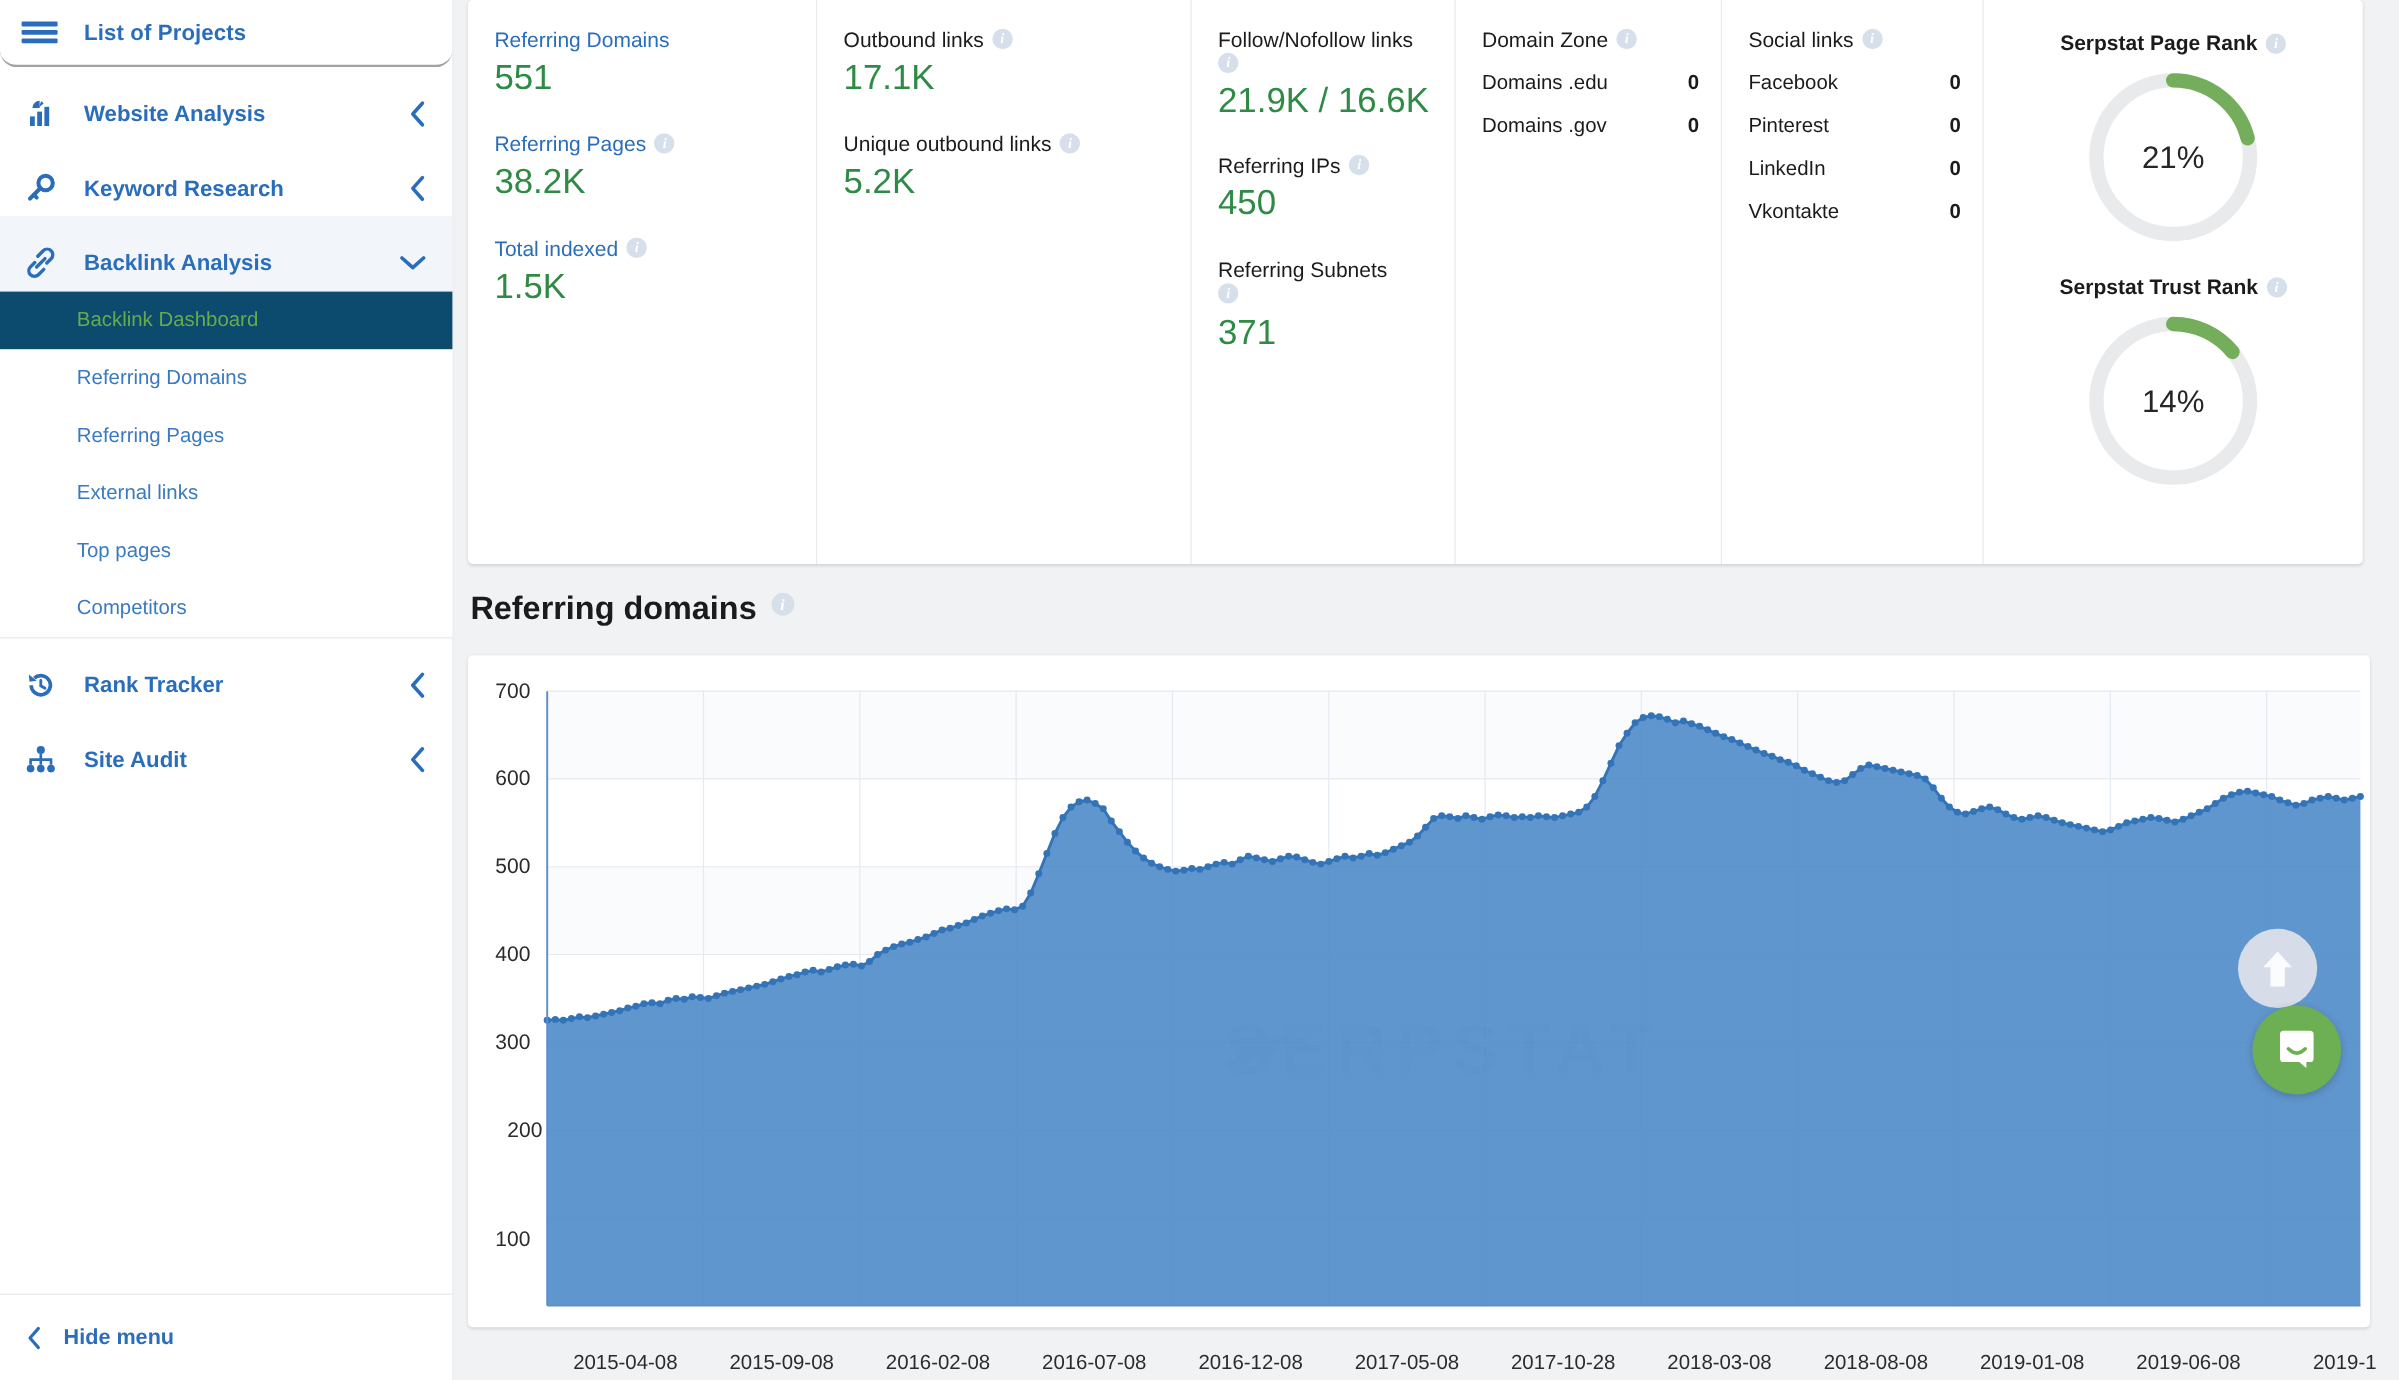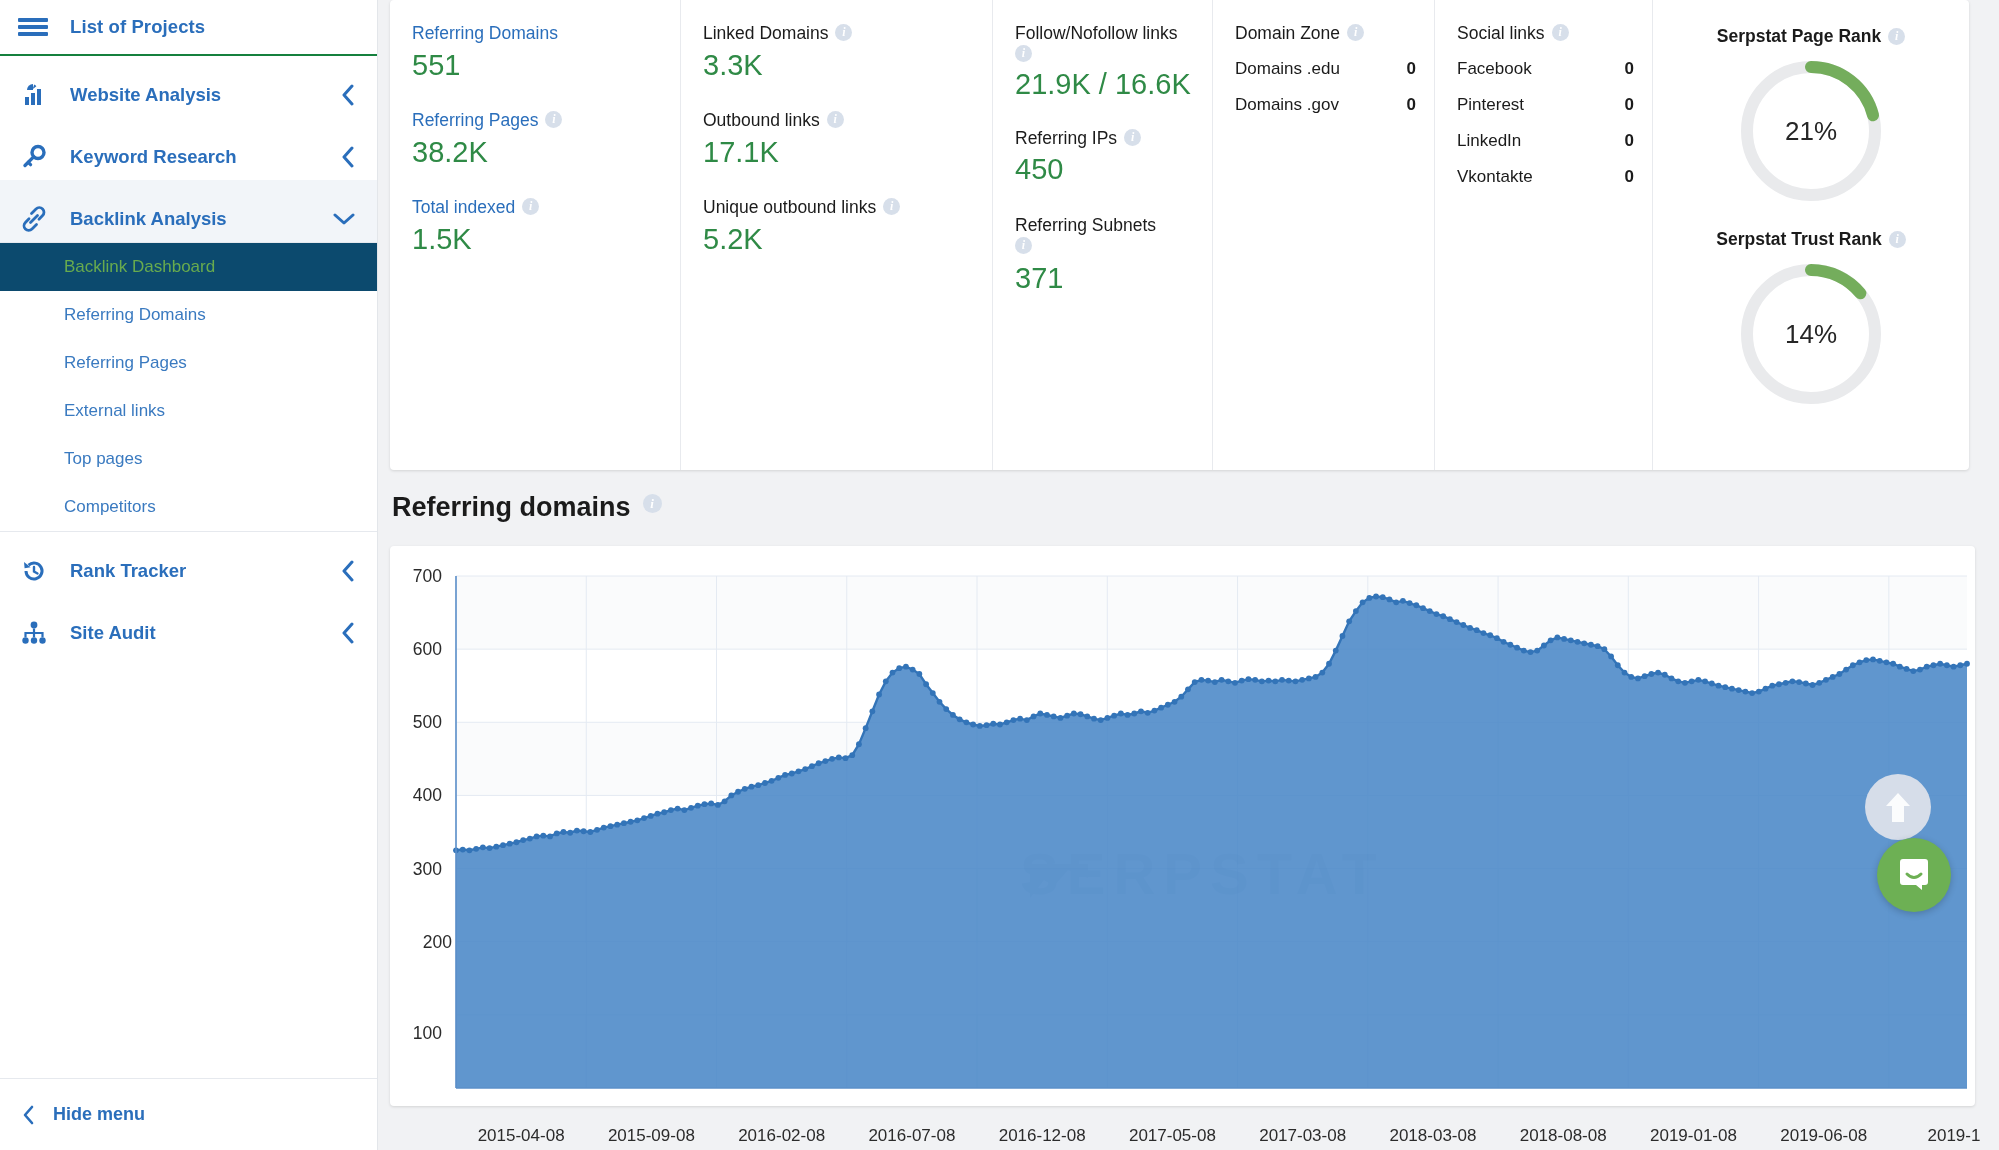--- a/index.html
+++ b/index.html
@@ -16,21 +16,22 @@
   
   .sidebar {
     width: 378px; height: 1150px; background: #ffffff;
     border-right: 1px solid #e3e6ea;
     display: flex; flex-direction: column;
     position: relative; z-index: 5;
   }
   .sb-top {
     height: 56px; display: flex; align-items: center;
     padding-left: 18px; gap: 22px;
-    border-bottom: 2px solid #15803d;
+    border-bottom: 2px solid #a3a3a3;
+    border-radius: 14px;
   }
   .burger { width: 30px; height: 22px; display:flex; flex-direction: column; justify-content: space-between; padding: 2px 0; cursor: pointer; }
   .burger i { display:block; height: 4px; background: #2a6ebb; border-radius: 1px; }
   .sb-top-label { color: #2a6ebb; font-size: 18.5px; font-weight: bold; letter-spacing: .1px; }
   .sb-row {
     height: 62px; display: flex; align-items: center;
     padding: 16px 22px 0 18px; gap: 20px; cursor: pointer;
   }
   .sb-row.active { background: #f2f5f9; }
   .sb-icon { width: 32px; height: 30px; display:flex; align-items:center; justify-content:center; color: #2a6ebb; flex: 0 0 32px;}
@@ -298,24 +299,20 @@
           </div>
           <div class="kpi-block">
             <div><span class="kpi-label link">Total indexed</span><span class="info">i</span></div>
             <div class="kpi-value">1.5K</div>
           </div>
         </div>
       </div>
 
       <div class="kpi-col c2">
         <div class="inner">
-          <div class="kpi-block">
-            <div><span class="kpi-label">Linked Domains</span><span class="info">i</span></div>
-            <div class="kpi-value">3.3K</div>
-          </div>
           <div class="kpi-block">
             <div><span class="kpi-label">Outbound links</span><span class="info">i</span></div>
             <div class="kpi-value">17.1K</div>
           </div>
           <div class="kpi-block">
             <div><span class="kpi-label">Unique outbound links</span><span class="info">i</span></div>
             <div class="kpi-value">5.2K</div>
           </div>
         </div>
       </div>
@@ -680,21 +677,21 @@
         </div>
     </section>
 
     <div class="xlabels">
         <div class="xlabel" style="left: 131.129px; top: 14px;">2015-04-08</div>
         <div class="xlabel" style="left: 261.388px; top: 14px;">2015-09-08</div>
         <div class="xlabel" style="left: 391.647px; top: 14px;">2016-02-08</div>
         <div class="xlabel" style="left: 521.905px; top: 14px;">2016-07-08</div>
         <div class="xlabel" style="left: 652.164px; top: 14px; text-align: center;">2016-12-08</div>
         <div class="xlabel" style="left: 782.422px; top: 14px;">2017-05-08</div>
-        <div class="xlabel" style="left: 912.681px; top: 14px;">2017-03-08</div>
+        <div class="xlabel" style="left: 912.681px; top: 14px;">2017-10-28</div>
         <div class="xlabel" style="left: 1042.94px; top: 14px;">2018-03-08</div>
         <div class="xlabel" style="left: 1173.2px; top: 14px;">2018-08-08</div>
         <div class="xlabel" style="left: 1303.46px; top: 14px;">2019-01-08</div>
         <div class="xlabel" style="left: 1433.72px; top: 14px;">2019-06-08</div>
         <div class="xlabel" style="left: 1563.97px; top: 14px;">2019-1</div>
       </div>
 
     <div class="fab fab-top">
       <svg width="34" height="36" viewBox="0 0 34 36">
         <path d="M17 4 L29 17 L23 17 L23 33 L11 33 L11 17 L5 17 Z" fill="#fbfcfd"></path>

